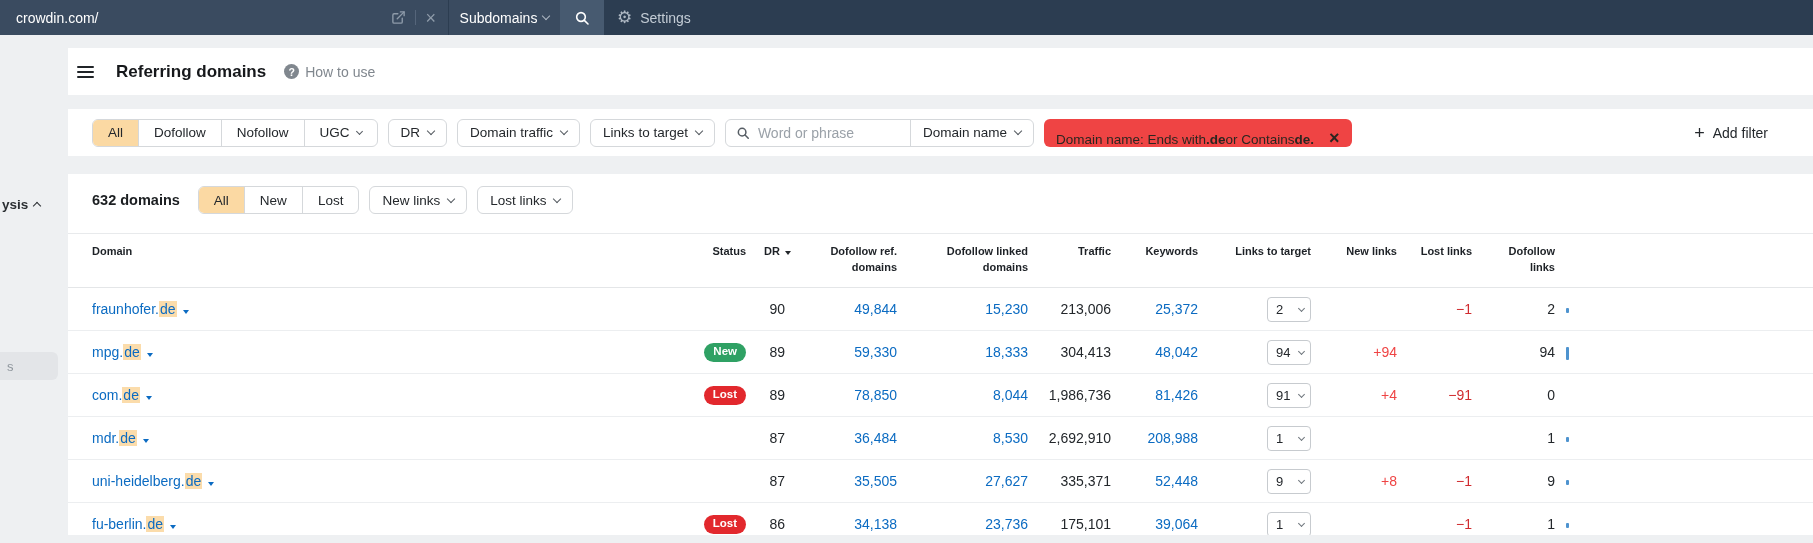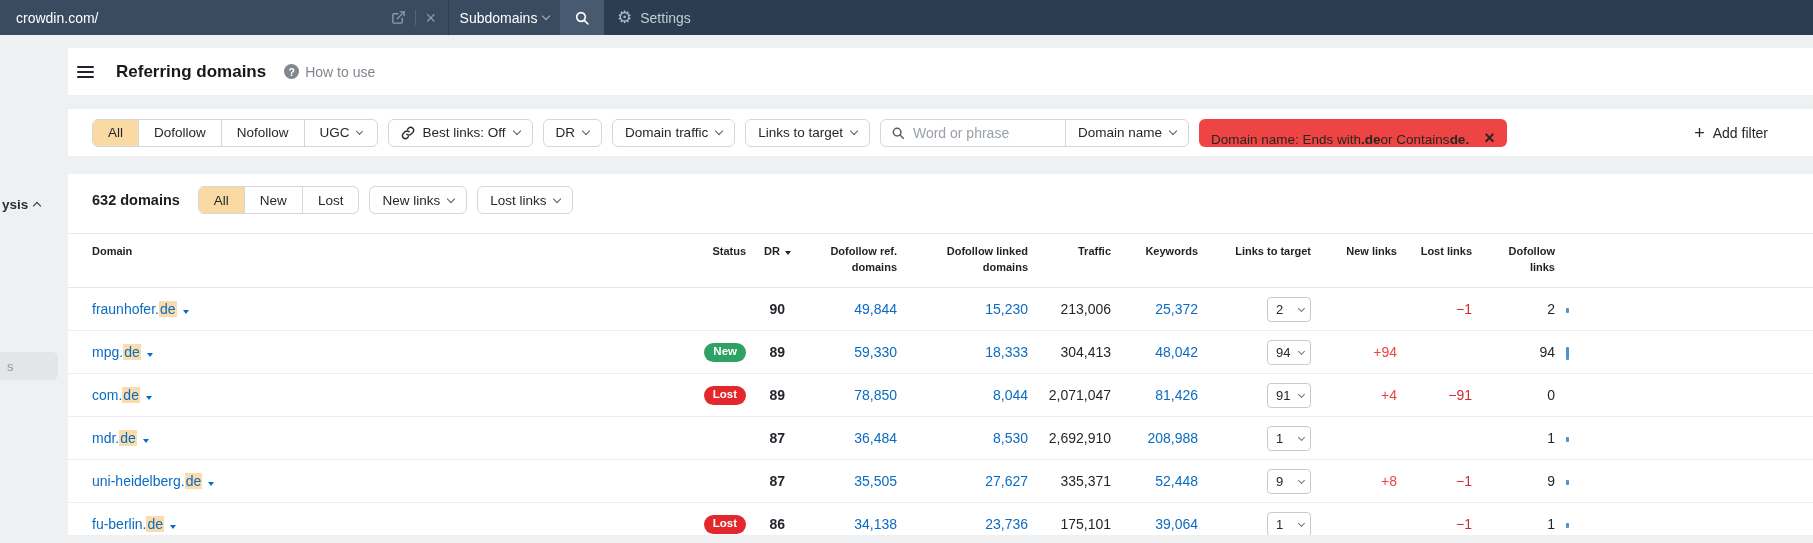--- a/index.html
+++ b/index.html
@@ -81,21 +81,21 @@
 
   table { width:100%; border-collapse:collapse; table-layout:fixed; }
   th { font-size:11px; font-weight:700; color:#1d2126; text-align:right; vertical-align:top;
     padding:9px 0 12px; line-height:16px; white-space:pre-line; border-bottom:1px solid #e4e6e8; }
   th.left { text-align:left; padding-left:24px; }
   .sortcaret { display:inline-block; width:0; height:0; border-left:3.5px solid transparent;
     border-right:3.5px solid transparent; border-top:4.5px solid #23272b; margin-left:5px; }
   td { font-size:14px; color:#23272b; height:43px; border-bottom:1px solid #eceef0; padding:0; }
   td.num { text-align:right; }
   td.c-domain { padding-left:24px; }
-  td.c-dr { padding-right:6px;font-weight:bold; }
+  td.c-dr { padding-right:6px; }
   a.dlink { color:#0b6bc2; text-decoration:none; cursor:pointer; }
   .tlink { color:#0b6bc2; cursor:pointer; }
   .match { background:#fbdcab; padding:0 1px; }
   .caret-blue { display:inline-block; width:0; height:0; border-left:3.5px solid transparent;
     border-right:3.5px solid transparent; border-top:4.5px solid #0b6bc2; margin-left:6px; }
   .badge { display:inline-block; padding:2.5px 9px 3px; border-radius:10px; color:#fff;
     font-size:11.5px; font-weight:700; line-height:1.2; }
   .badge.new { background:#2fa164; }
   .badge.lost { background:#e2282d; }
   .select-box { display:inline-flex; align-items:center; justify-content:space-between; width:44px; height:25px;
@@ -171,28 +171,20 @@
           <span>Dofollow</span>
         </div>
         <div class="seg">
           <span>Nofollow</span>
         </div>
         <div class="seg">
           <span>UGC</span>
           <i class="chev sm"></i>
         </div>
       </div>
-    <div class="btn">
-      <svg width="14" height="14" viewBox="0 0 24 24" fill="none" stroke="#24282c" stroke-width="2.4" stroke-linecap="round">
-        <path d="M10 14a5 5 0 0 0 7.1 0l3-3a5 5 0 0 0-7.1-7.1l-1.7 1.7"></path>
-        <path d="M14 10a5 5 0 0 0-7.1 0l-3 3a5 5 0 0 0 7.1 7.1l1.7-1.7"></path>
-      </svg>
-      <span>Best links: Off</span>
-      <i class="chev"></i>
-    </div>
     <div class="btn">
       <span>DR</span>
       <i class="chev"></i>
     </div>
     <div class="btn">
       <span>Domain traffic</span>
       <i class="chev"></i>
     </div>
     <div class="btn">
       <span>Links to target</span>
@@ -317,21 +309,21 @@
             <td class="num neg"></td>
             <td class="num">94</td>
             <td class="c-bar"><span class="minibar" style="height: 13px;"></span></td>
           </tr>
           <tr>
             <td class="c-domain"><a class="dlink"><span>com.</span><span class="match">de</span></a><i class="caret-blue"></i></td>
             <td class="num"><span class="badge lost">Lost</span></td>
             <td class="num c-dr">89</td>
             <td class="num"><span class="tlink">78,850</span></td>
             <td class="num"><span class="tlink">8,044</span></td>
-            <td class="num">2,071,047</td>
+            <td class="num">1,986,736</td>
             <td class="num"><span class="tlink">81,426</span></td>
             <td class="num"><span class="select-box">
                 <span>91</span>
                 <i class="chev sm"></i>
               </span></td>
             <td class="num pos">+4</td>
             <td class="num neg">−91</td>
             <td class="num">0</td>
             <td class="c-bar"></td>
           </tr>

